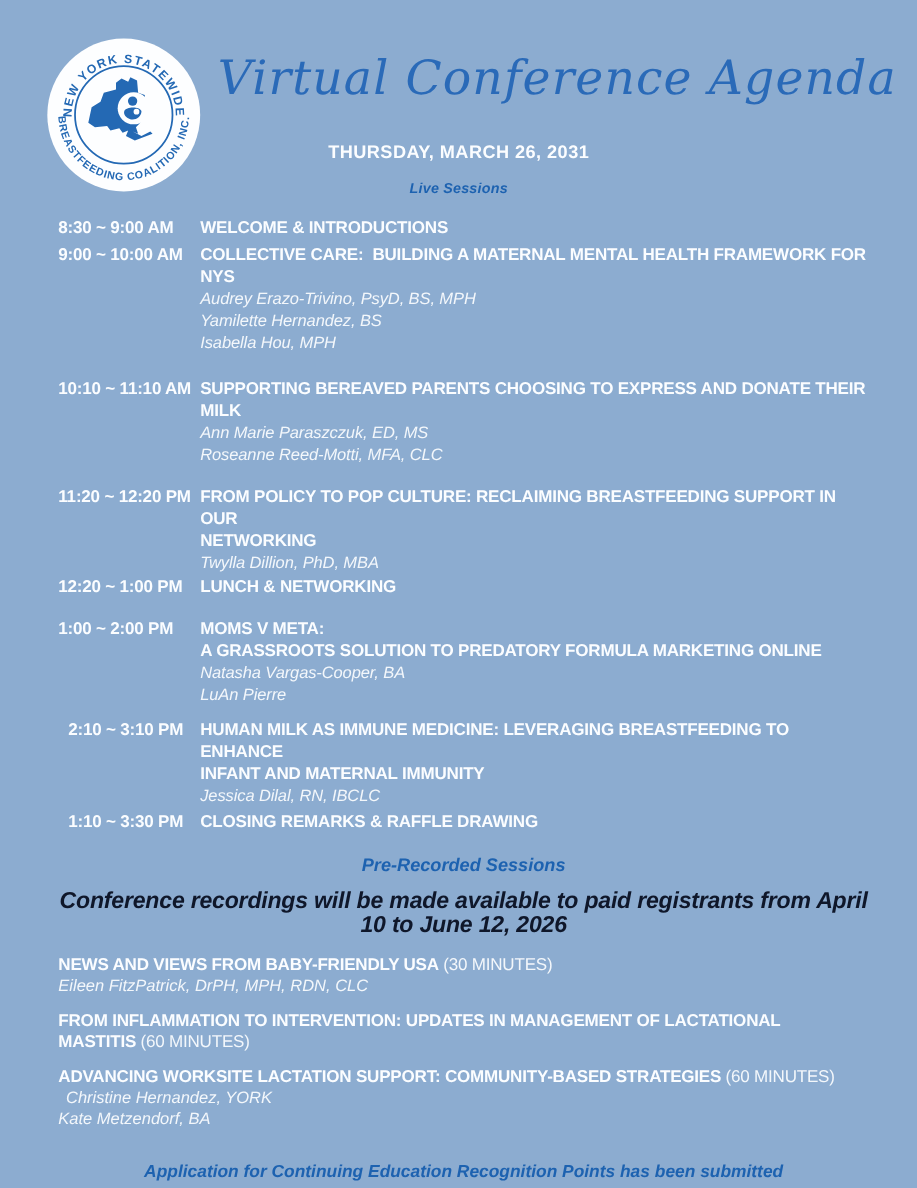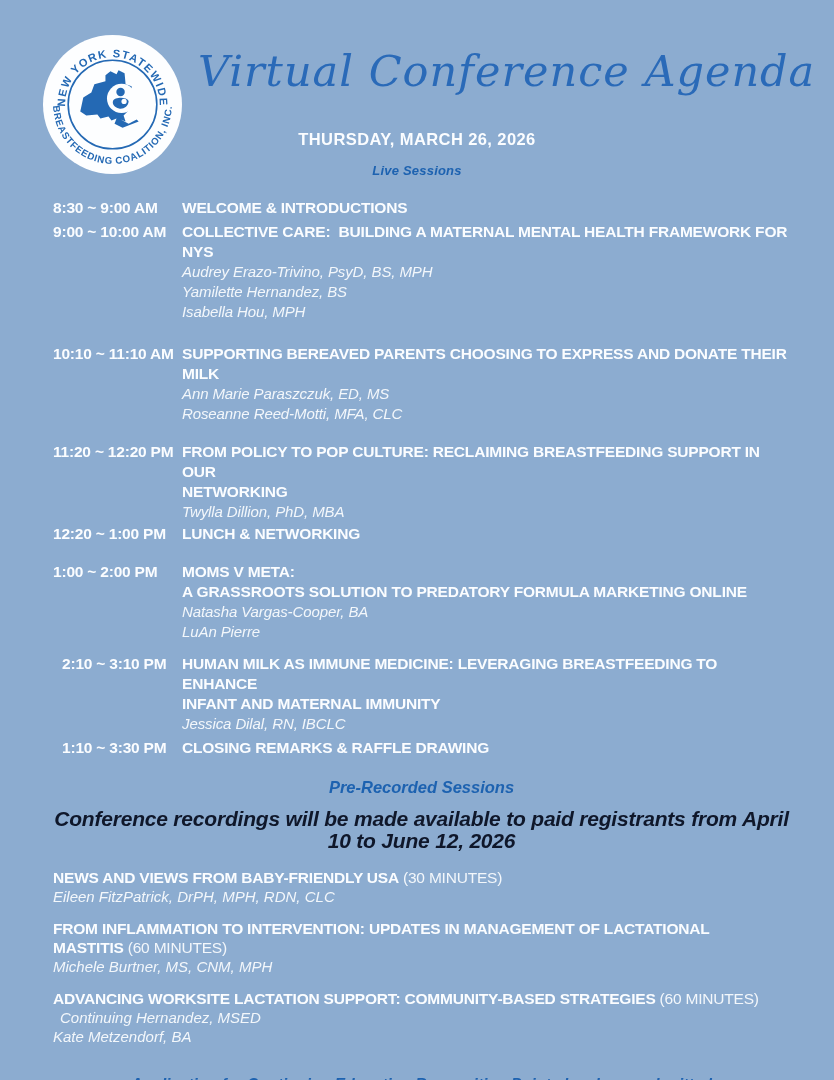--- a/index.html
+++ b/index.html
@@ -104,21 +104,21 @@
       L 83,50 L 89,52 L 89,71 L 86,76 L 81,81 L 83,87 L 78,85 L 86,89 L 94,85 L 96,87
       L 80,93 L 72,89 L 74,84 L 69,86 L 66,82 L 58,84 L 55,80 L 44,81 Z"></path>
     <circle cx="79" cy="64" r="14.5" fill="#FDFEFF"></circle>
     <circle cx="78" cy="57.5" r="4.2" fill="#2469B4"></circle>
     <path fill="#2469B4" d="M 70.5,66.5 C 72,62.5 84,62 86,66.5 C 86,72 80.5,75 76.5,74 C 72,73 69.5,69.5 70.5,66.5 Z"></path>
     <circle cx="81.5" cy="67" r="2.6" fill="#FDFEFF"></circle>
   </svg>
 
   <div class="script-title">Virtual Conference Agenda</div>
 
-  <div class="date-line">THURSDAY, MARCH 26, 2026</div>
+  <div class="date-line">THURSDAY, MARCH 26, 2031</div>
 
   <div class="live-heading">Live Sessions</div>
 
   <div class="content">
 
     <div class="session">
       <div class="time">8:30 ~ 9:00 AM</div>
       <div class="sess-body">
         <span class="tl">WELCOME &amp; INTRODUCTIONS</span>
       </div>
@@ -195,28 +195,27 @@
       <span class="rec-speaker">Eileen FitzPatrick, DrPH, MPH, RDN, CLC</span>
     </div>
 
     <div class="rec-item">
       <div class="rec-title">
         <span>FROM INFLAMMATION TO INTERVENTION: UPDATES IN MANAGEMENT OF LACTATIONAL</span>
       </div>
       <div class="rec-title">
         <span>MASTITIS</span><span class="rec-duration">(60 MINUTES)</span>
       </div>
-      <span class="rec-speaker">Michele Burtner, MS, CNM, MPH</span>
     </div>
 
     <div class="rec-item">
       <div class="rec-title">
         <span>ADVANCING WORKSITE LACTATION SUPPORT: COMMUNITY-BASED STRATEGIES</span><span class="rec-duration">(60 MINUTES)</span>
       </div>
-      <span class="rec-speaker sp-ind">Continuing Hernandez, MSED</span>
+      <span class="rec-speaker sp-ind">Christine Hernandez, YORK</span>
       <span class="rec-speaker">Kate Metzendorf, BA</span>
     </div>
 
     <div class="footer">
       <span>Application for Continuing Education Recognition Points has been submitted</span>
 
     </div>
 
   </div>
 </div>

